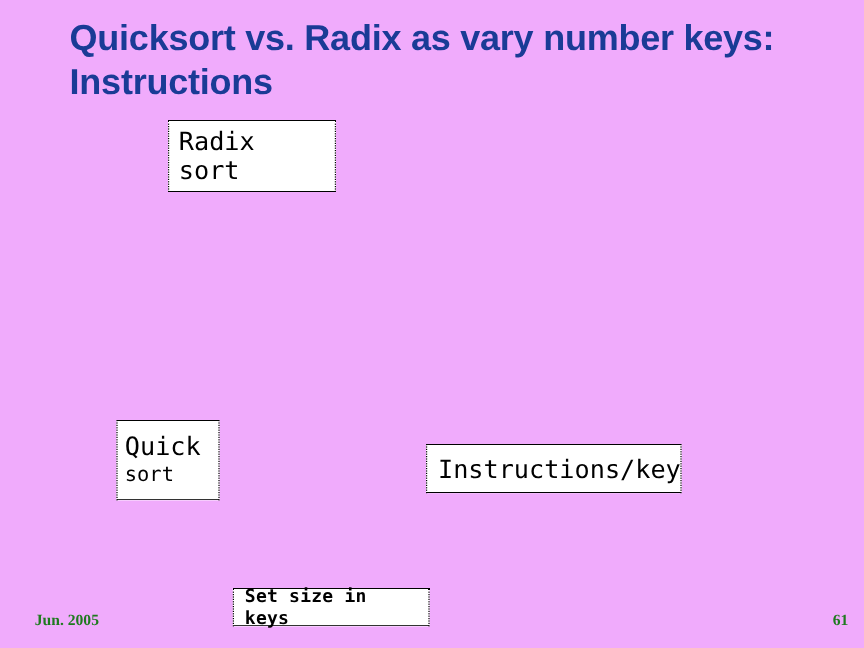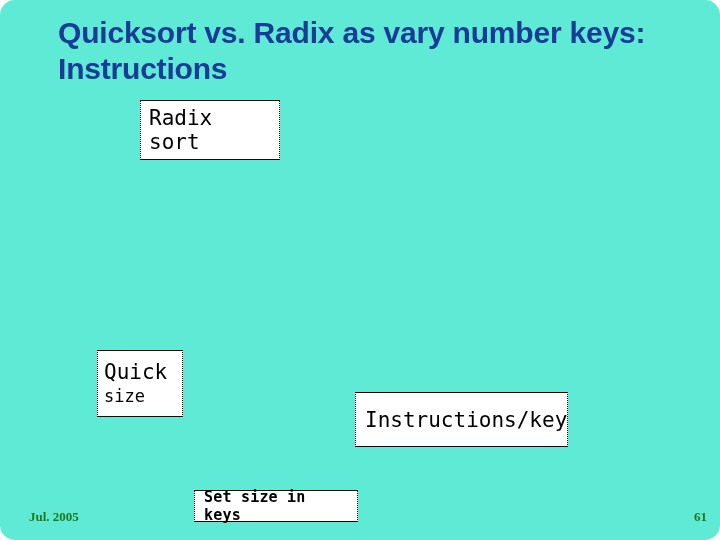--- a/index.html
+++ b/index.html
@@ -7,23 +7,22 @@
     padding: 0;
     background: #ffffff;
   }
   body {
     font-family: "Liberation Sans", sans-serif;
   }
   #slide {
     position: relative;
     width: 720px;
     height: 540px;
-    background: #5eead4;
+    background: #f0abfc;
     overflow: hidden;
-    border-radius: 15px;
   }
 
   
   #slide-title {
     position: absolute;
     left: 58px;
     top: 15px;
     width: 600px;
     font-family: "Liberation Sans", sans-serif;
     font-weight: bold;
@@ -78,26 +77,25 @@
   #box-quick-sort .line-small {
     font-size: 17px;
     line-height: 22px;
     display: block;
   }
 
   #box-instructions-key {
     left: 355px;
     top: 370px;
     width: 213px;
-    height: 55px;
+    height: 41px;
     padding: 0 9px;
     font-size: 21px;
     line-height: 24px;
     justify-content: center;
-    margin-top: 22px;
   }
 
   #box-set-size {
     left: 194px;
     top: 490px;
     width: 164px;
     height: 32px;
     padding: 12px 9px;
     font-size: 15px;
     font-weight: bold;
@@ -131,28 +129,28 @@
 <div id="slide">
 
   <div id="slide-title">Quicksort vs. Radix as vary number keys: Instructions</div>
 
   <div class="label-box" id="box-radix-sort">
     <span>Radix sort</span>
   </div>
 
   <div class="label-box" id="box-quick-sort">
     <span class="line-big">Quick</span>
-    <span class="line-small">size</span>
+    <span class="line-small">sort</span>
   </div>
 
   <div class="label-box" id="box-instructions-key">
     <span>Instructions/key</span>
   </div>
 
   <div class="label-box" id="box-set-size">
     <span>Set size in keys</span>
   </div>
 
-  <div class="footer-text" id="footer-date">Jul. 2005</div>
+  <div class="footer-text" id="footer-date">Jun. 2005</div>
 
   <div class="footer-text" id="footer-slide-number">61</div>
 
 </div>
 
 </body></html>

